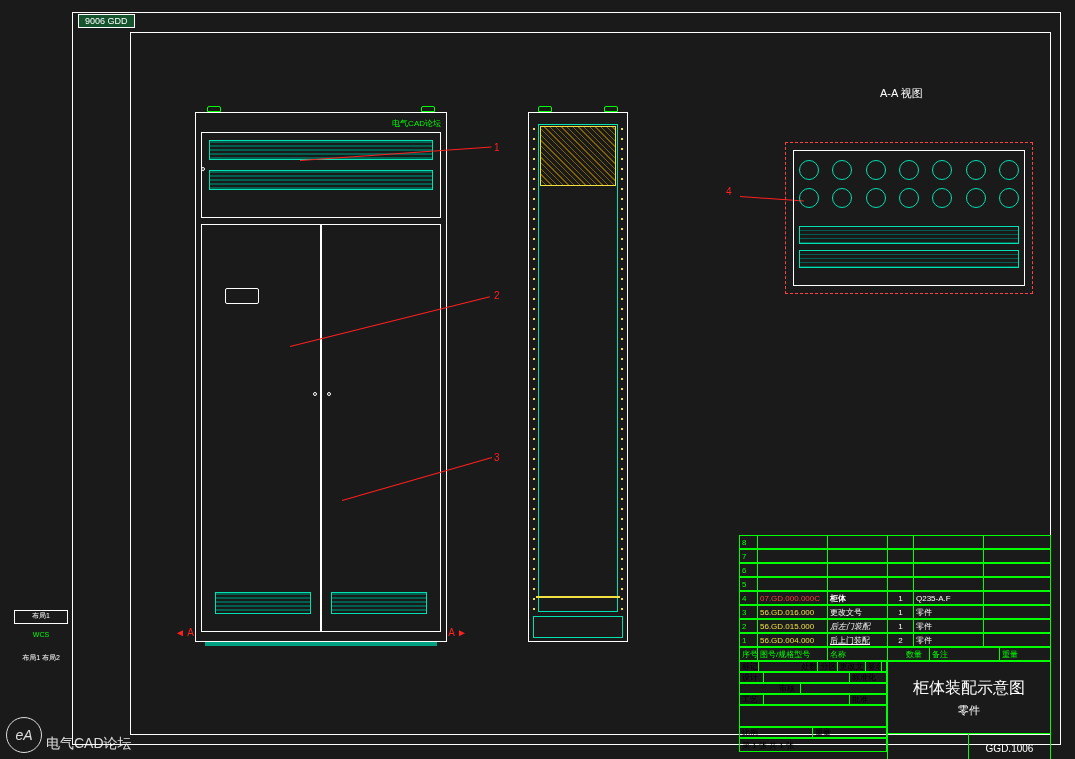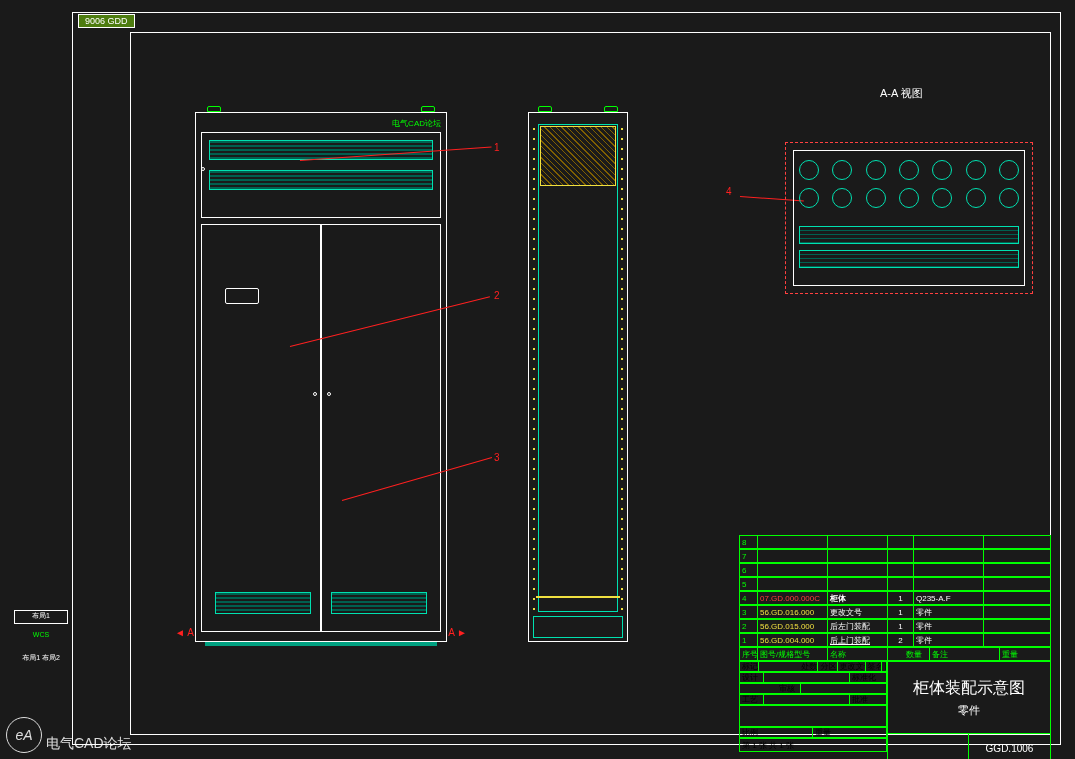--- a/index.html
+++ b/index.html
@@ -26,21 +26,21 @@
     left: 130px; top: 32px; right: 24px; bottom: 24px;
     border: 1px solid #fff;
   }
   .tab-label {
     position: absolute;
     left: 78px; top: 14px;
     border: 1px solid #fff;
     color: #fff;
     font-size: 9px;
     padding: 1px 6px;
-    background: #4d7c0f;
+    background: #14532d;
   }
   .side-strip {
     position: absolute;
     left: 12px; top: 12px; width: 58px; bottom: 14px;
   }
   .side-block {
     position: absolute;
     left: 2px; width: 54px;
     border: 1px solid transparent;
     color: #fff;
@@ -322,21 +322,21 @@
           <div class="tb-cell" style="width:18px;">3</div>
           <div class="tb-cell yellow" style="width:70px;">56.GD.016.000</div>
           <div class="tb-cell white" style="width:60px;">更改文号</div>
           <div class="tb-cell white" style="width:26px;justify-content:center;">1</div>
           <div class="tb-cell white" style="width:70px;">零件</div>
           <div class="tb-cell" style="flex:1;border-right:none;"></div>
         </div>
         <div class="tb-row">
           <div class="tb-cell" style="width:18px;">2</div>
           <div class="tb-cell yellow" style="width:70px;">56.GD.015.000</div>
-          <div class="tb-cell white" style="width:60px;">后左门装配</div>
+          <div class="tb-cell white" style="width:60px;font-style:italic;">后左门装配</div>
           <div class="tb-cell white" style="width:26px;justify-content:center;">1</div>
           <div class="tb-cell white" style="width:70px;">零件</div>
           <div class="tb-cell" style="flex:1;border-right:none;"></div>
         </div>
         <div class="tb-row">
           <div class="tb-cell" style="width:18px;">1</div>
           <div class="tb-cell yellow" style="width:70px;">56.GD.004.000</div>
           <div class="tb-cell white" style="width:60px;text-decoration:underline;">后上门装配</div>
           <div class="tb-cell white" style="width:26px;justify-content:center;">2</div>
           <div class="tb-cell white" style="width:70px;">零件</div>

